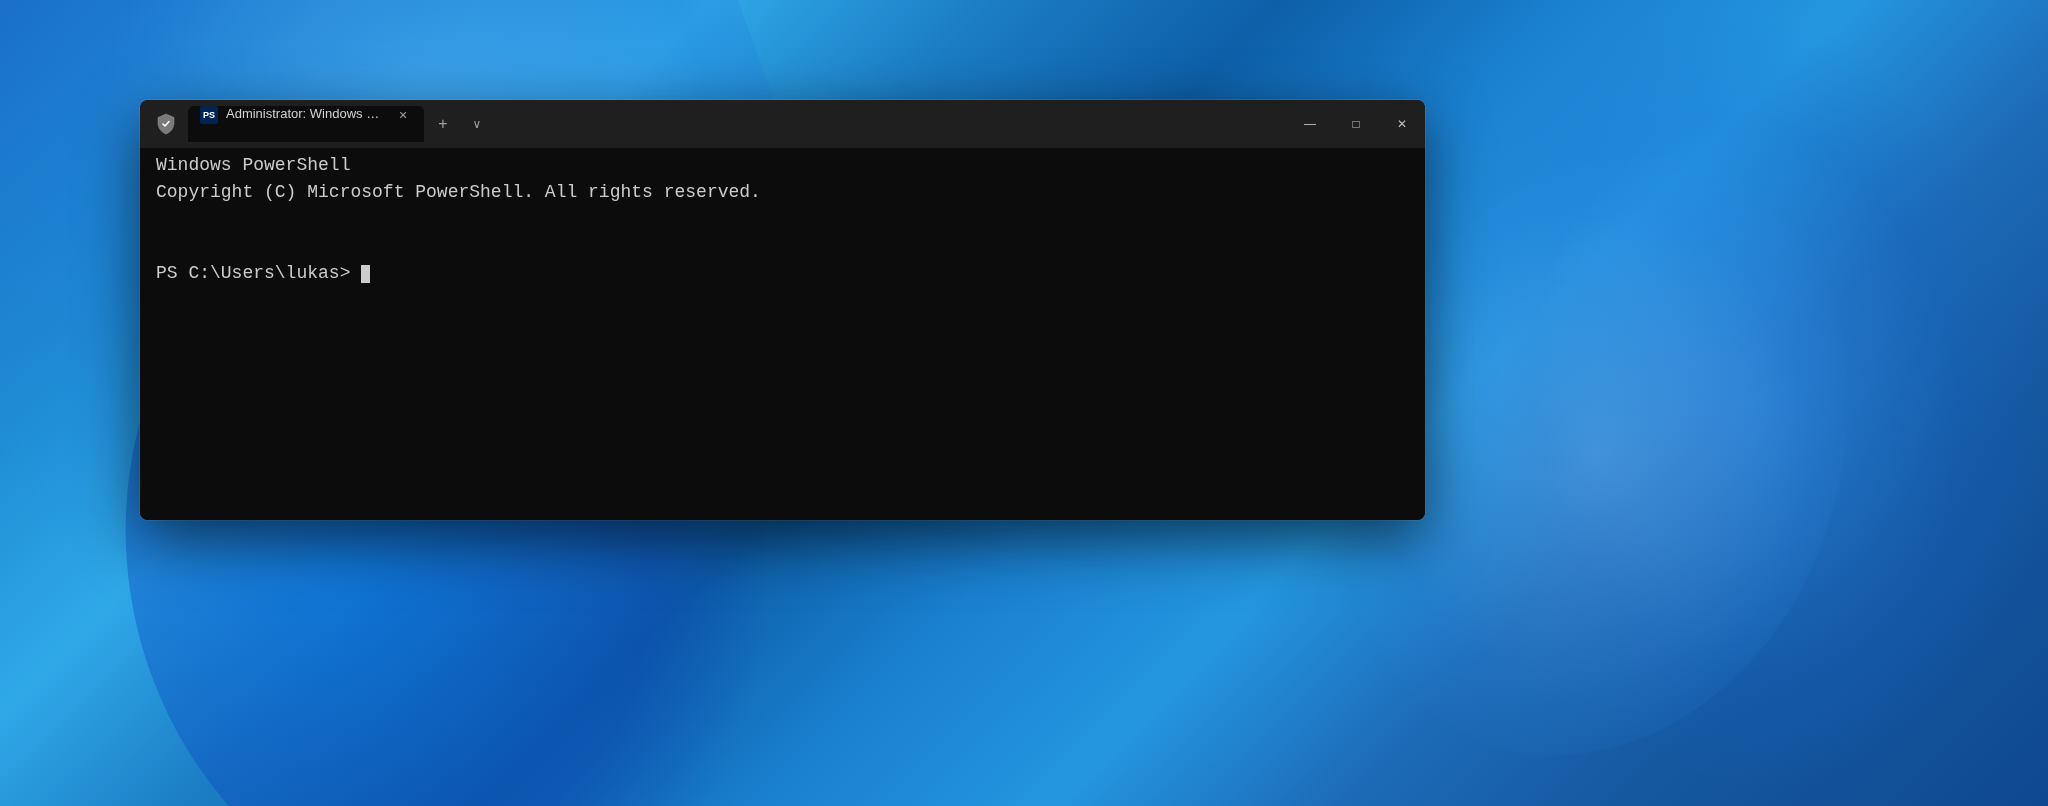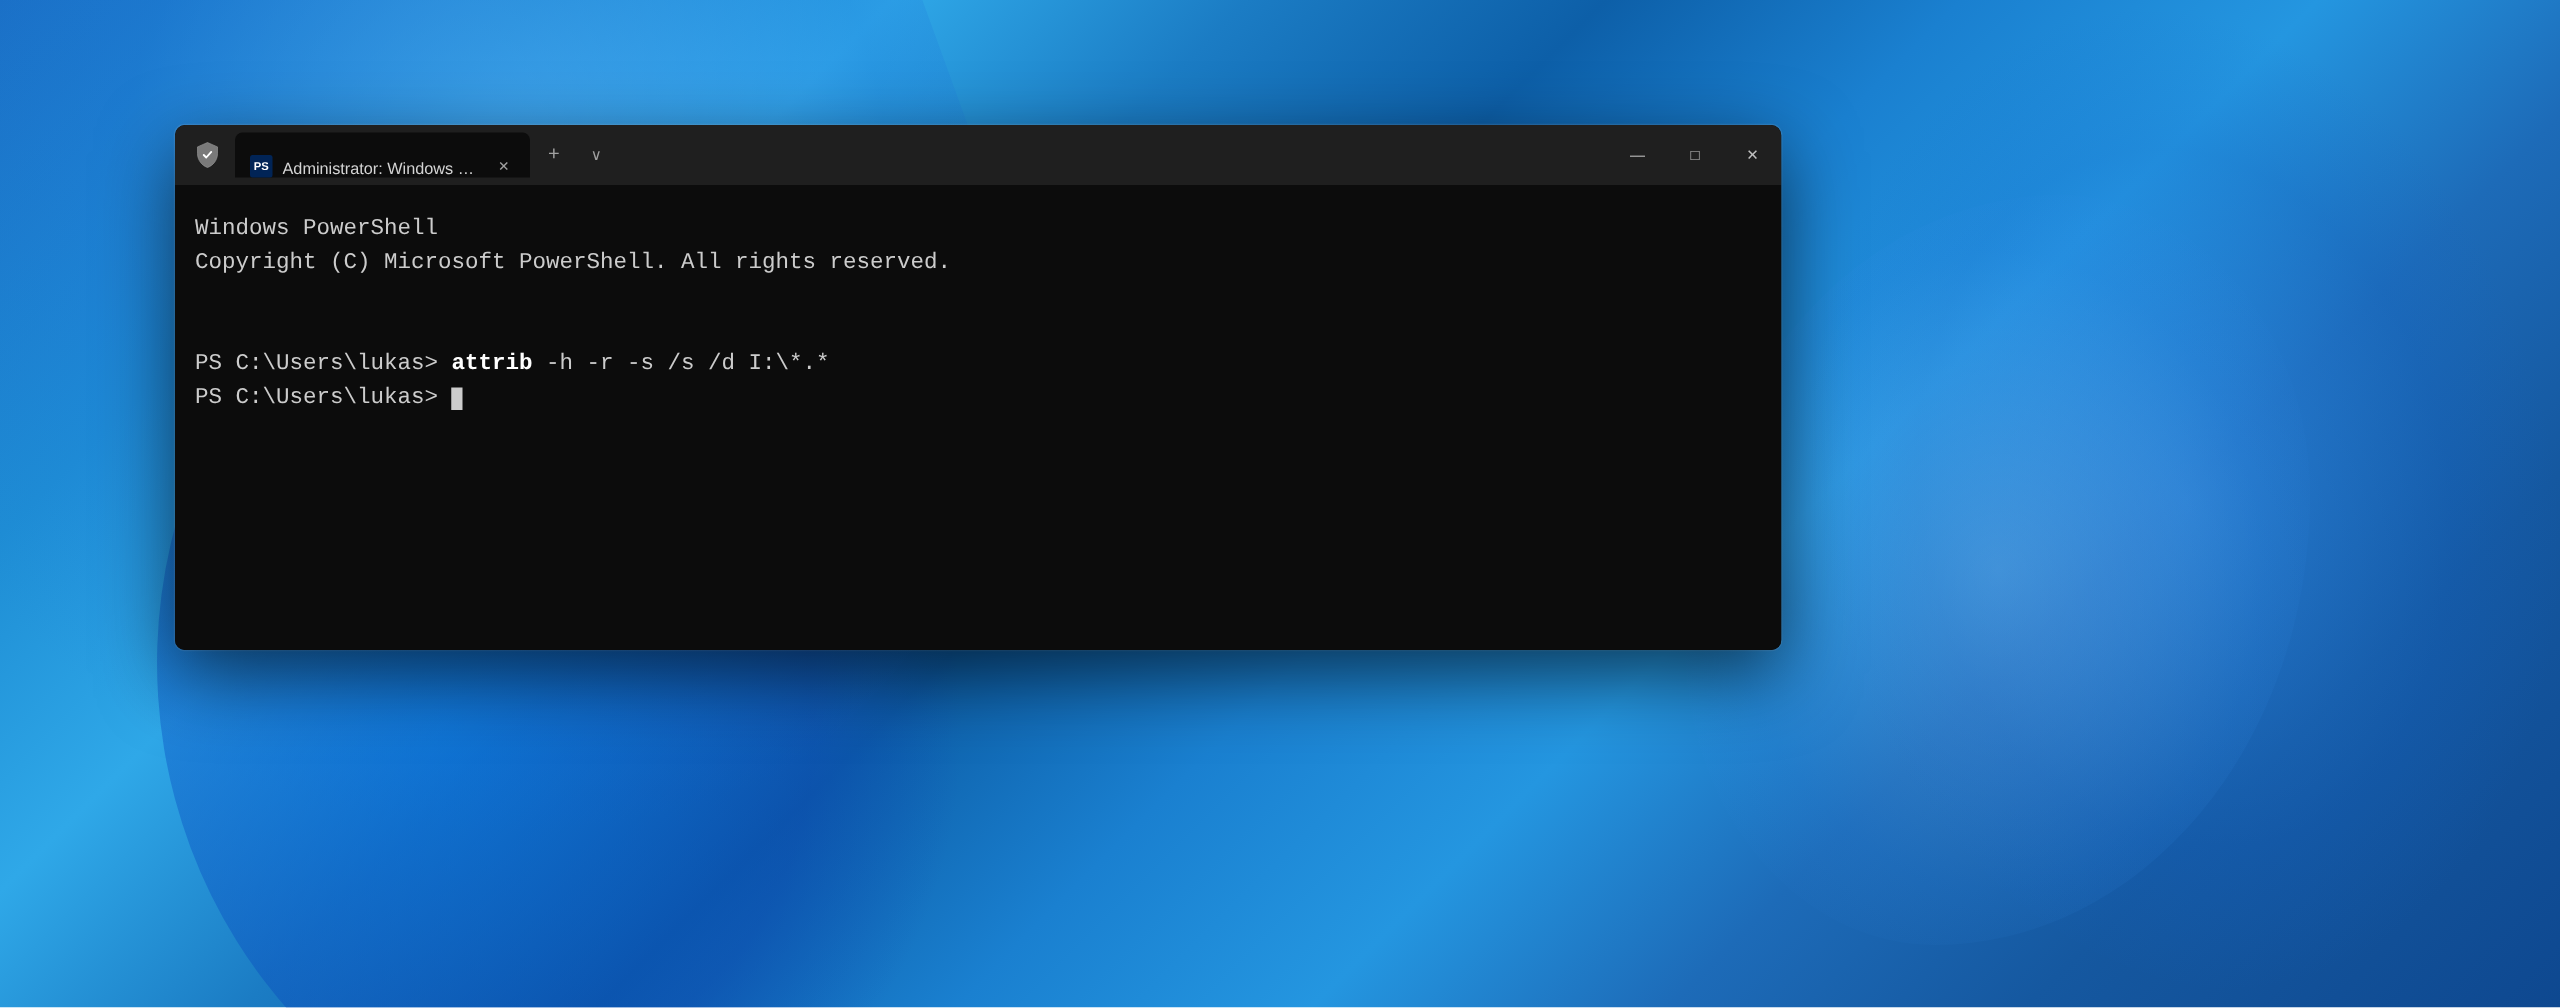--- a/index.html
+++ b/index.html
@@ -129,21 +129,21 @@
       width: 36px;
       height: 36px;
       display: flex;
       align-items: center;
       justify-content: center;
       flex-shrink: 0;
     }
 
     .tab {
       display: flex;
-      align-items: flex-end;
+      align-items: flex-start;
       height: 36px;
       padding: 0 12px;
       background: #0c0c0c;
       border-radius: 6px 6px 0 0;
       gap: 8px;
       min-width: 0;
     }
 
     .tab-title {
       color: #d4d4d4;
@@ -212,21 +212,21 @@
       transition: background 0.1s;
     }
 
     .win-btn.close {
       border-radius: 0 8px 0 0;
     }
 
     
     .terminal-content {
       flex: 1;
-      padding: 22px 16px;
+      padding: 4px 16px;
       font-family: 'Courier New', 'Lucida Console', monospace;
       font-size: 18px;
       color: #cccccc;
       line-height: 1.5;
       background: #0c0c0c;
       overflow: hidden;
     }
 
     .line {
       display: block;
@@ -325,17 +325,16 @@
         <span>✕</span>
       </div>
     </div>
   </div>
 
   <div class="terminal-content">
     <span class="line">Windows PowerShell</span>
     <span class="line">Copyright (C) Microsoft PowerShell. All rights reserved.</span>
     <span class="line-empty"></span>
     <span class="line-empty"></span>
-    <span class="line"><span class="prompt">PS C:\Users\lukas&gt; </span><span class="cmd-bold">attrib</span><span class="prompt"> -h -r -s /s /d I:\*.*</span></span>
     <span class="line"><span class="prompt">PS C:\Users\lukas&gt; </span><span class="cursor"></span></span>
   </div>
 
 </div>
 
 </body></html>

